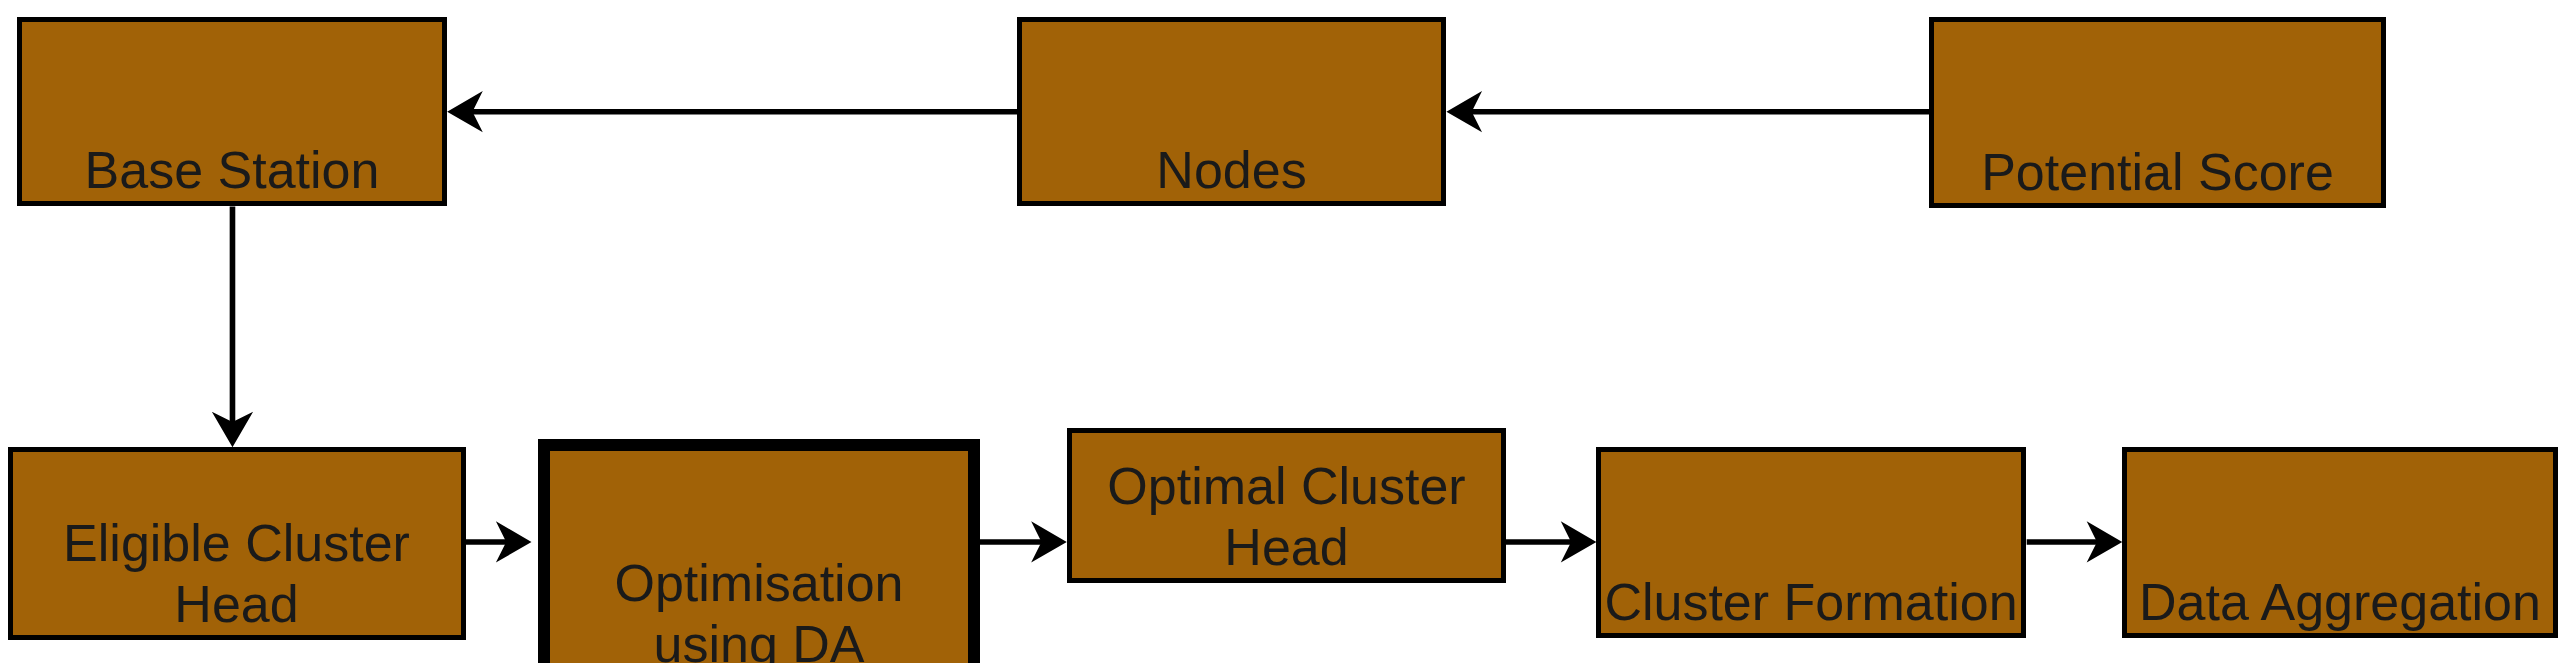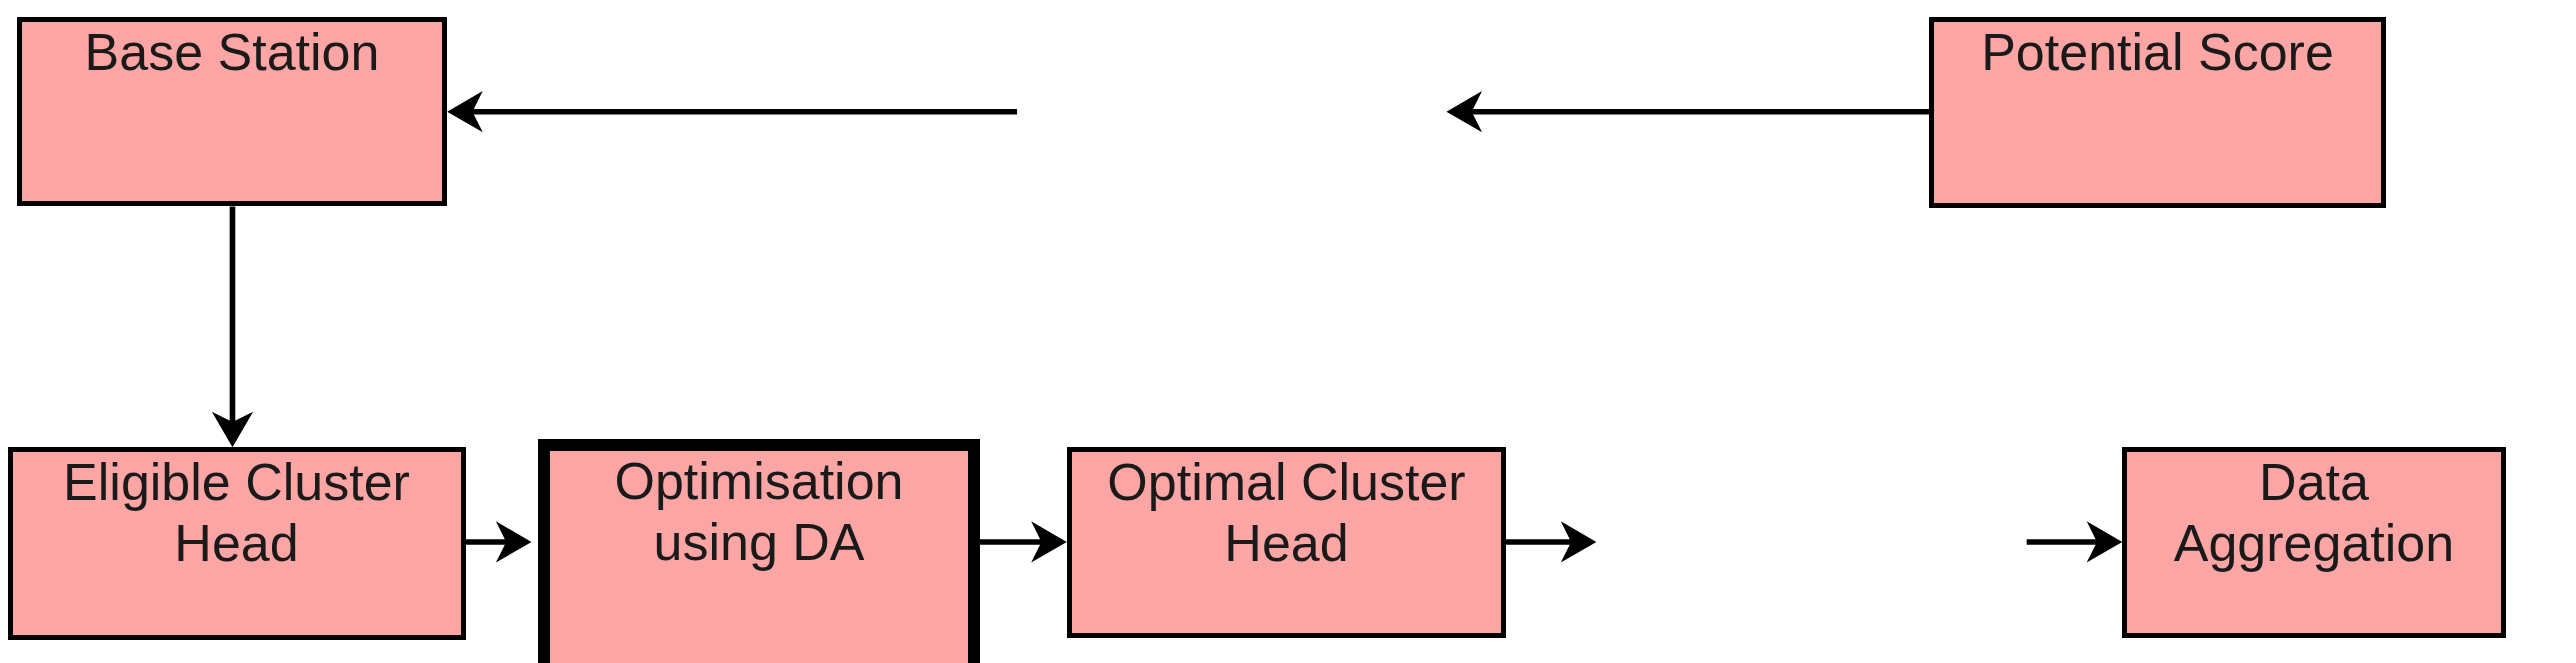--- a/index.html
+++ b/index.html
@@ -19,45 +19,45 @@
     position: absolute;
     left: 0;
     top: 0;
     width: 2576px;
     height: 664px;
     z-index: 1;
   }
   .node {
     position: absolute;
     box-sizing: border-box;
-    background: #fca5a5;
+    background: #a16207;
     border: 5.6px solid #000000;
     display: flex;
-    align-items: flex-start;
+    align-items: flex-end;
     justify-content: center;
     text-align: center;
     color: #1a1a1a;
     font-size: 52px;
     line-height: 1.17;
     white-space: pre-line;
     z-index: 2;
   }
   .node.emphasis {
     border-width: 12.2px;
   }
   
   #n-base        { left: 17px;   top: 17px;  width: 430px; height: 189px; }
   #n-nodes       { left: 1017px; top: 17px;  width: 429px; height: 189px; }
   #n-potential   { left: 1929px; top: 17px;  width: 457px; height: 191px; }
   
   #n-eligible    { left: 7.5px;    top: 447px; width: 458px; height: 193px; }
   #n-optim       { left: 538px;  top: 439px; width: 442px; height: 248px; }
-  #n-optimal     { left: 1067px; top: 447px; width: 439px; height: 191px; }
+  #n-optimal     { left: 1067px; top: 428px; width: 439px; height: 155px; }
   #n-clusterform { left: 1596px; top: 447px; width: 430px; height: 191px; }
-  #n-dataagg     { left: 2122px; top: 447px; width: 384px; height: 191px; }
+  #n-dataagg     { left: 2122px; top: 447px; width: 436px; height: 191px; }
 
   .edges line     { stroke: #000000; stroke-width: 6; }
   .edges polygon  { fill: #000000; stroke: none; }
 </style>
 </head>
 <body>
 
 <div class="canvas">
 
   <svg class="edges" viewBox="0 0 2748 708" xmlns="http://www.w3.org/2000/svg">
@@ -95,39 +95,45 @@
     <g>
       <line x1="2162" y1="578" x2="2257" y2="578"></line>
       <polygon points="2264,578 2226,556 2237,578 2226,600"></polygon>
     </g>
   </svg>
 
   <div class="node" id="n-base">
     <span>Base Station</span>
   </div>
 
+  <div class="node" id="n-nodes">
+    <span>Nodes</span>
+  </div>
 
   <div class="node" id="n-potential">
     <span>Potential Score</span>
   </div>
 
   <div class="node" id="n-eligible">
     <span>Eligible Cluster
 Head</span>
   </div>
 
   <div class="node emphasis" id="n-optim">
     <span>Optimisation
 using DA</span>
   </div>
 
   <div class="node" id="n-optimal">
     <span>Optimal Cluster
 Head</span>
   </div>
 
+  <div class="node" id="n-clusterform">
+    <span>Cluster Formation</span>
+  </div>
 
   <div class="node" id="n-dataagg">
     <span>Data Aggregation</span>
   </div>
 
 </div>
 
 
 </body></html>

